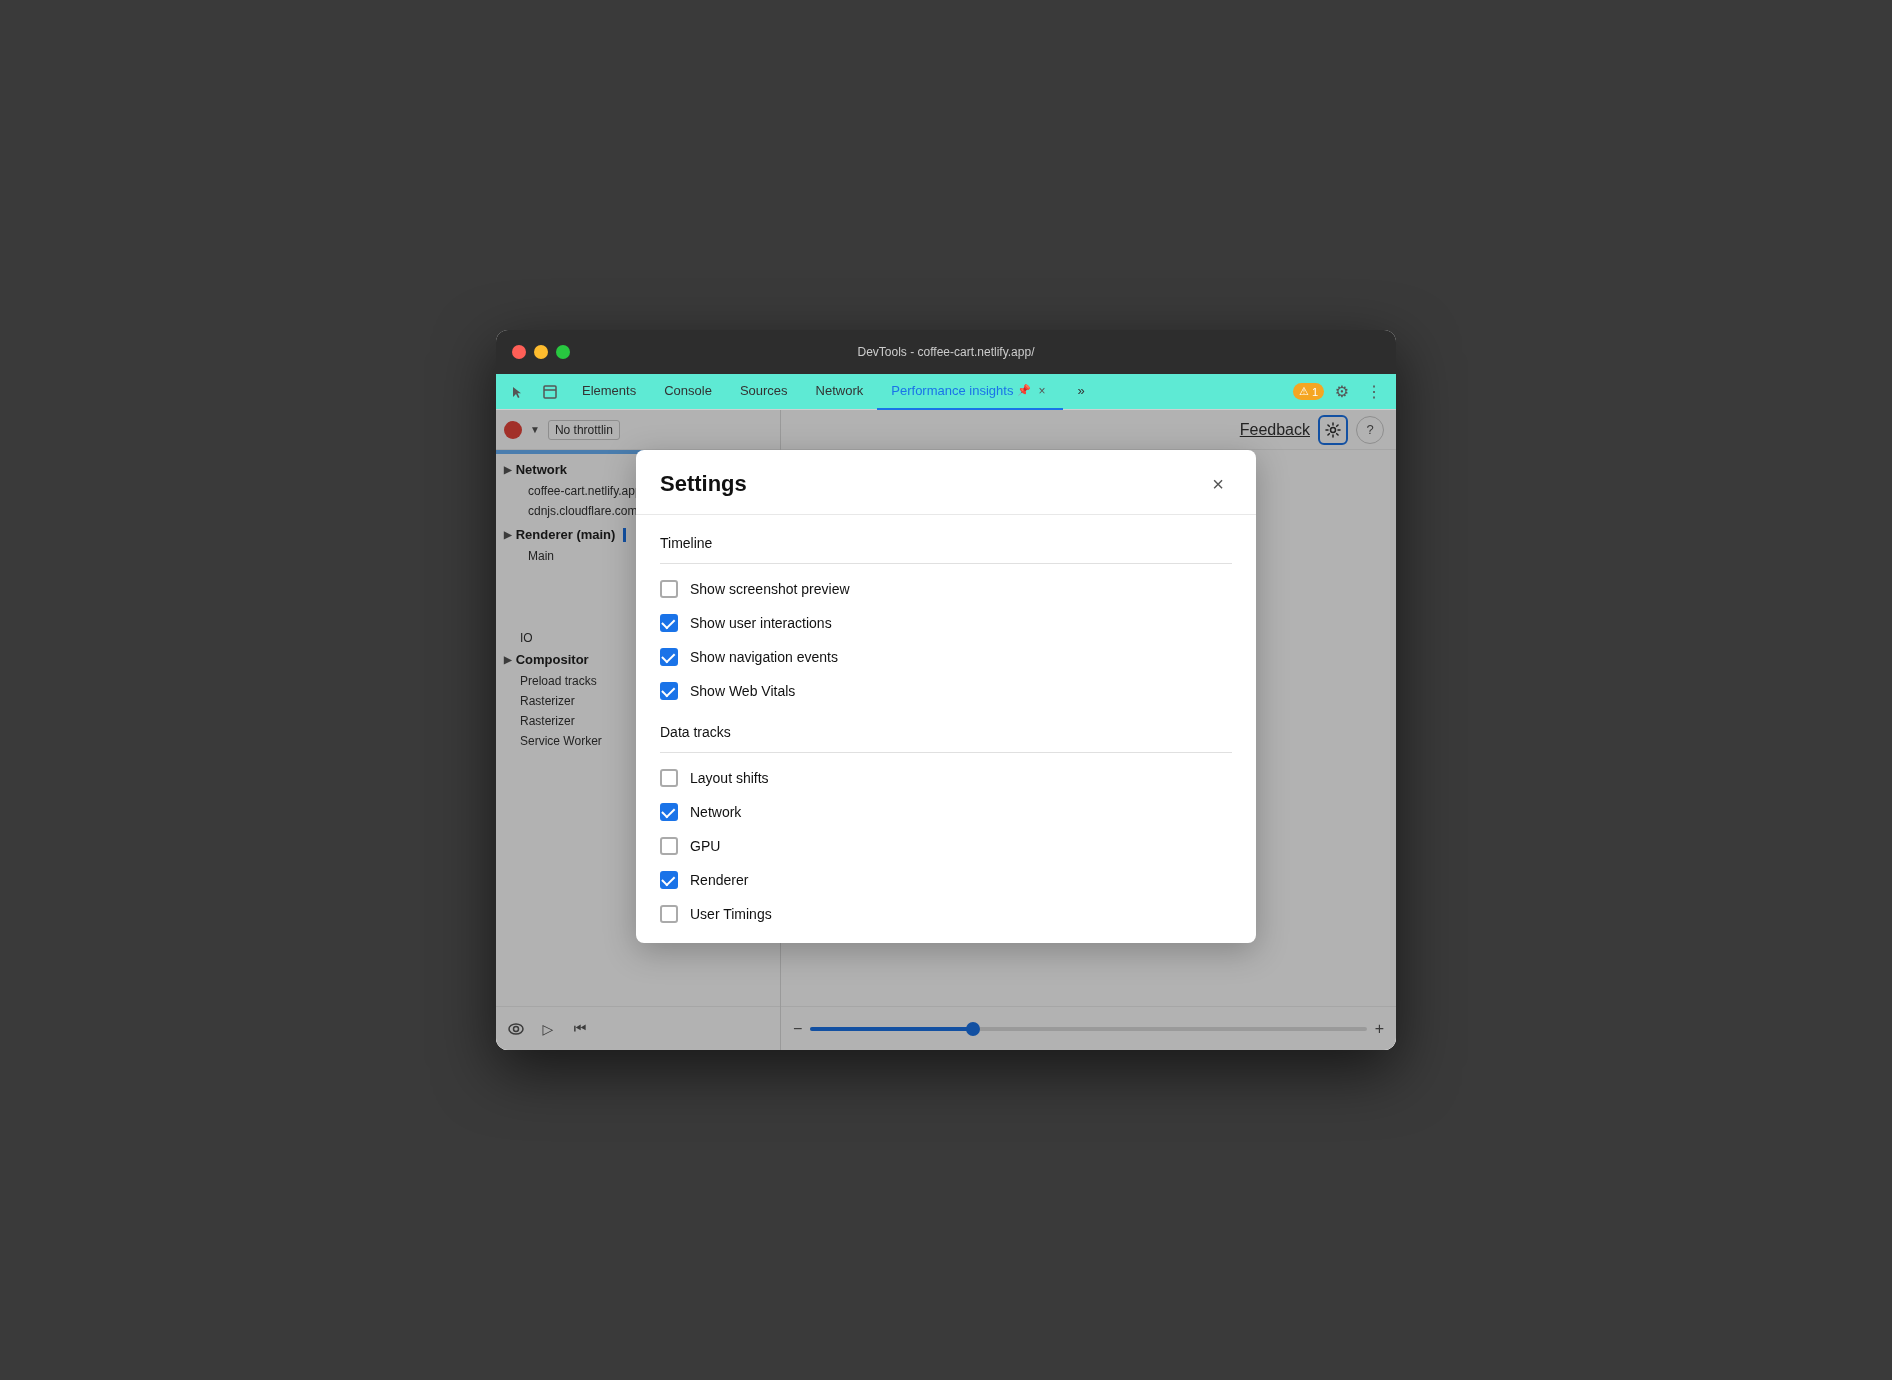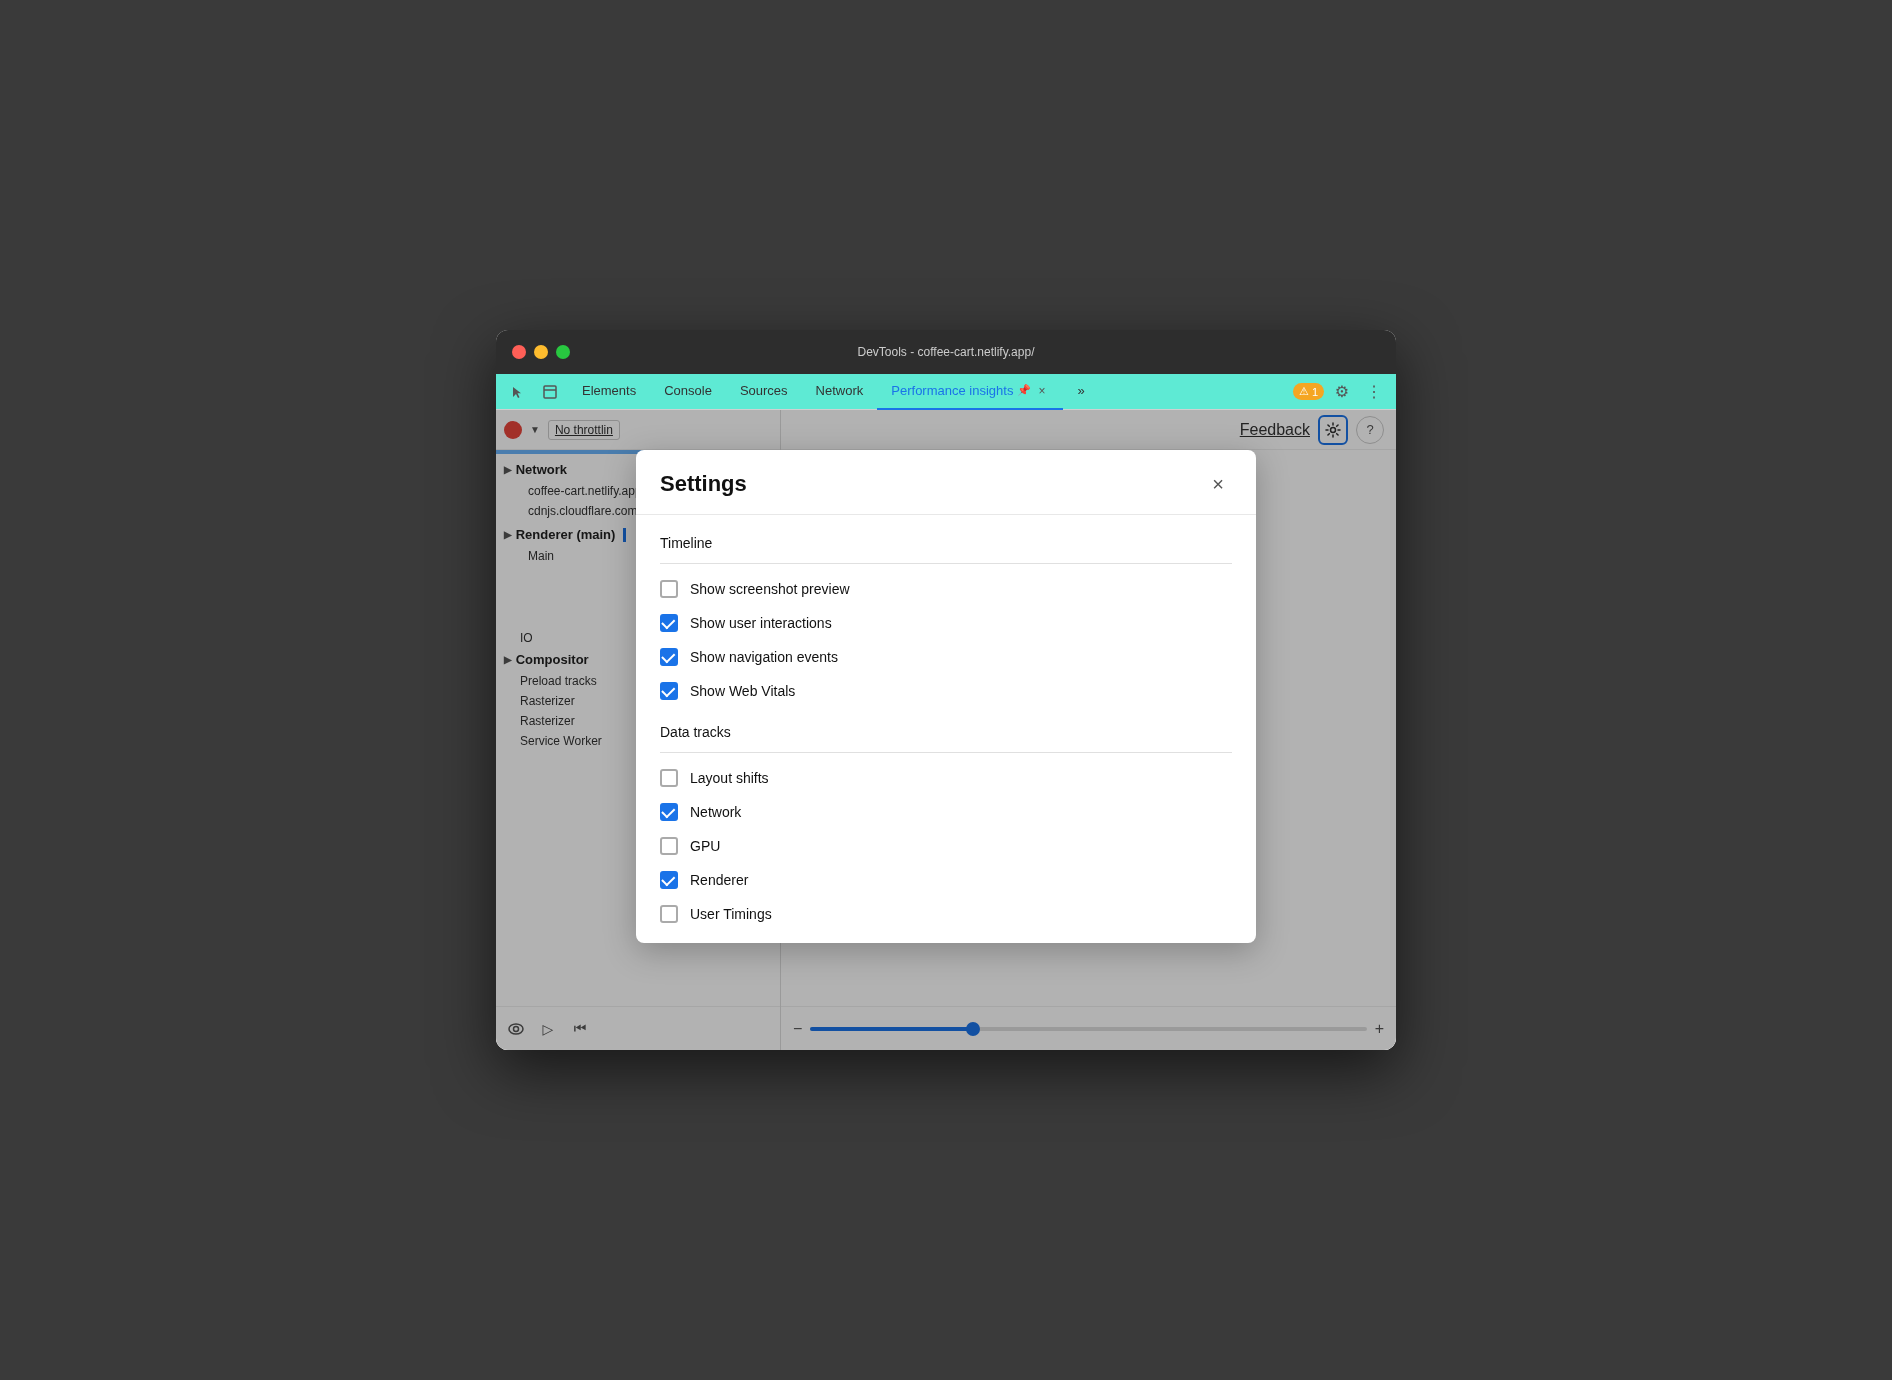--- a/index.html
+++ b/index.html
@@ -165,21 +165,20 @@
       cursor: pointer;
     }
     .throttle-select {
       font-size: 12px;
       color: #333;
       border: 1px solid #ccc;
       border-radius: 3px;
       padding: 2px 6px;
       background: #fff;
       cursor: pointer;
-      text-decoration: underline;
     }
     
     .tree-area {
       flex: 1;
       overflow-y: auto;
       padding: 4px 0;
     }
     .tree-section {
       margin-bottom: 2px;
     }

